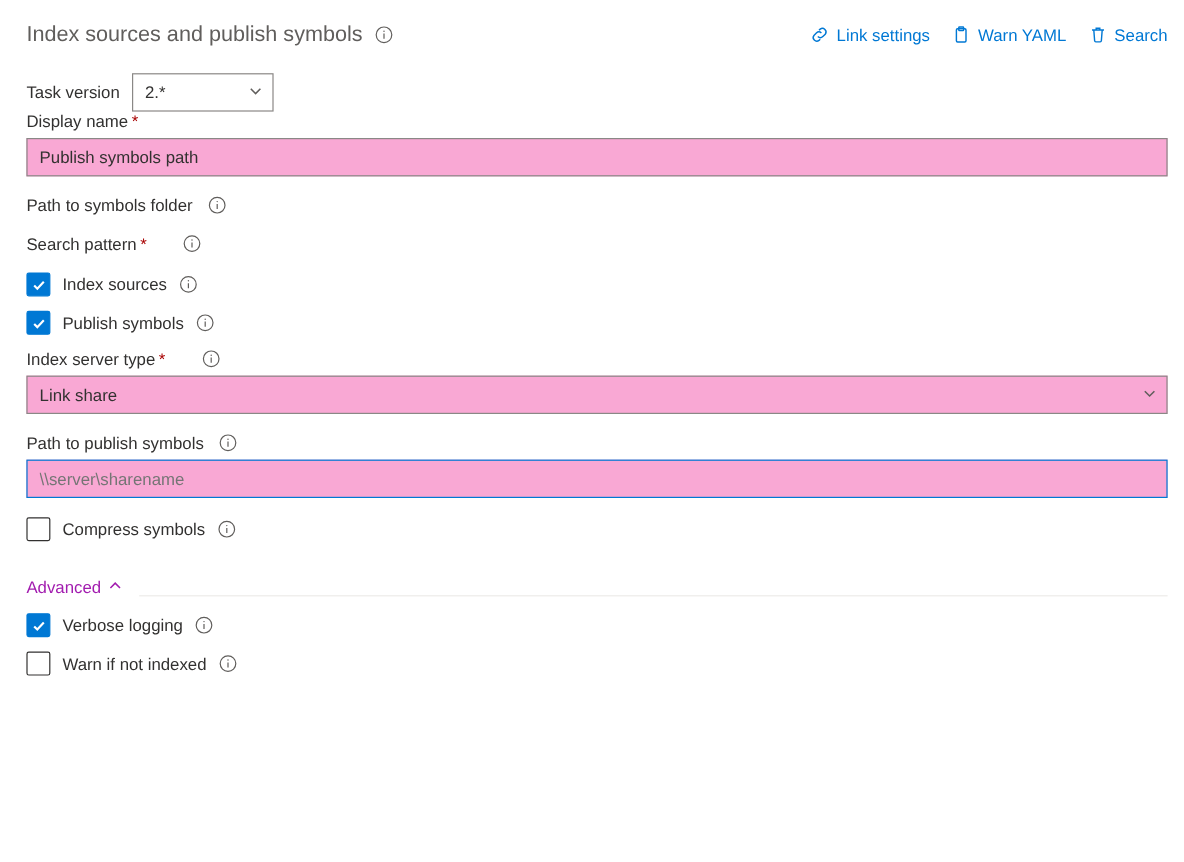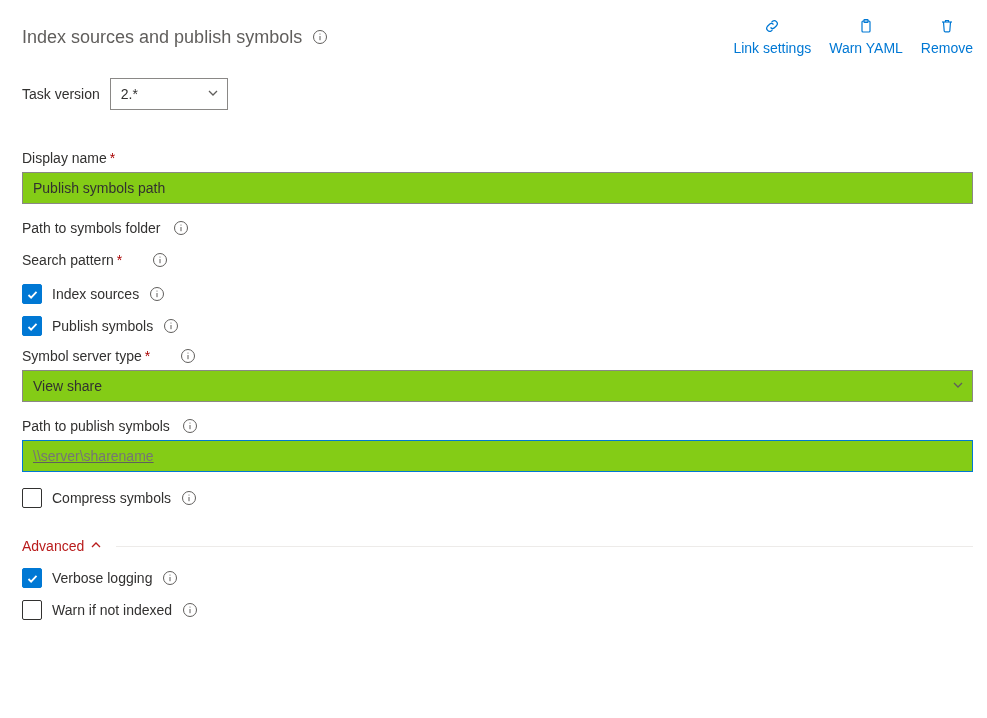--- a/index.html
+++ b/index.html
@@ -29,37 +29,35 @@
     display: flex;
     gap: 18px;
   }
   .action-link {
     display: flex;
     align-items: center;
     gap: 6px;
     color: #0078d4;
     cursor: pointer;
     font-size: 14px;
-    flex-direction: column;
   }
   .action-link svg { flex-shrink:0; }
   .info-icon {
     display: inline-flex;
     align-items:center;
     justify-content:center;
     width: 16px;
     height: 16px;
     color: #605e5c;
   }
   .info-icon svg { display:block; }
   .task-version-row {
     display: flex;
     align-items: center;
     gap: 10px;
-    margin-bottom: 40px;
   }
   .task-version-label {
     color: #323130;
   }
   .select-small {
     position: relative;
     border: 1px solid #8a8886;
     height: 32px;
     min-width: 118px;
     display: flex;
@@ -89,25 +87,25 @@
     margin-left: 1px;
   }
   .form-label .info-icon { margin-left: 10px; }
   .text-input, .dropdown-full, .textarea {
     width: 100%;
     border: 1px solid #8a8886;
     font-family: inherit;
     font-size: 14px;
     padding: 6px 10px;
     color: #323130;
-    background: #84cc16;
+    background: #f9a8d4;
     outline: none;
   }
   .text-input { height: 32px; }
-  .text-input.focused { border-color: #0078d4; text-decoration: underline; }
+  .text-input.focused { border-color: #0078d4; }
   .textarea {
     height: 56px;
     resize: both;
     padding-top: 7px;
   }
   .dropdown-full {
     position: relative;
     height: 32px;
     display: flex;
     align-items: center;
@@ -138,24 +136,24 @@
   }
   .cb.checked svg { color: #fff; }
   .cb-label {
     display: flex;
     align-items: center;
     gap: 10px;
     cursor: pointer;
   }
   .section-header {
     display: flex;
-    align-items: center;
+    align-items: flex-end;
     gap: 6px;
     margin: 16px 0 14px 0;
-    color: #b91c1c;
+    color: #a21caf;
   }
   .section-header .rule {
     flex: 1;
     height: 1px;
     background: #edebe9;
     margin-left: 8px;
   }
   .placeholder-style { color: #605e5c; }
 </style>
 </head>
@@ -186,21 +184,21 @@
           <rect x="6" y="1.5" width="4" height="3" rx="0.5"></rect>
         </svg>
       <span>Warn YAML</span>
     </div>
     <div class="action-link">
       <svg width="16" height="16" viewBox="0 0 16 16" fill="none" stroke="currentColor" stroke-width="1.2">
           <path d="M3 4h10"></path>
           <path d="M6.5 4V2.5h3V4"></path>
           <path d="M4.5 4l.7 9a1 1 0 0 0 1 .9h3.6a1 1 0 0 0 1-.9l.7-9"></path>
         </svg>
-      <span>Remove</span>
+      <span>Search</span>
     </div>
   </div>
 </div>
 
 <div class="task-version-row">
   <span class="task-version-label">Task version</span>
   <div class="select-small">
     <span>2.*</span>
     <span class="chevron">
       <svg width="12" height="12" viewBox="0 0 12 12" fill="none" stroke="currentColor" stroke-width="1.3">
@@ -276,32 +274,32 @@
           <circle cx="8" cy="8" r="6.5"></circle>
           <circle cx="8" cy="5" r="0.6" fill="currentColor" stroke="none"></circle>
           <line x1="8" y1="7" x2="8" y2="11.2"></line>
         </svg>
     </span>
   </span>
 </div>
 
 <div class="form-group">
   <div class="form-label">
-    <span>Symbol server type</span>
+    <span>Index server type</span>
       <span class="req">*</span>
     <span class="info-icon" style="margin-left:28px;">
       <svg width="16" height="16" viewBox="0 0 16 16" fill="none" stroke="currentColor" stroke-width="1">
           <circle cx="8" cy="8" r="6.5"></circle>
           <circle cx="8" cy="5" r="0.6" fill="currentColor" stroke="none"></circle>
           <line x1="8" y1="7" x2="8" y2="11.2"></line>
         </svg>
     </span>
   </div>
   <div class="dropdown-full">
-    <span>View share</span>
+    <span>Link share</span>
     <span class="chevron">
       <svg width="12" height="12" viewBox="0 0 12 12" fill="none" stroke="currentColor" stroke-width="1.3">
           <path d="M2 4l4 4 4-4"></path>
         </svg>
     </span>
   </div>
 </div>
 
 <div class="form-group">
   <div class="form-label">

